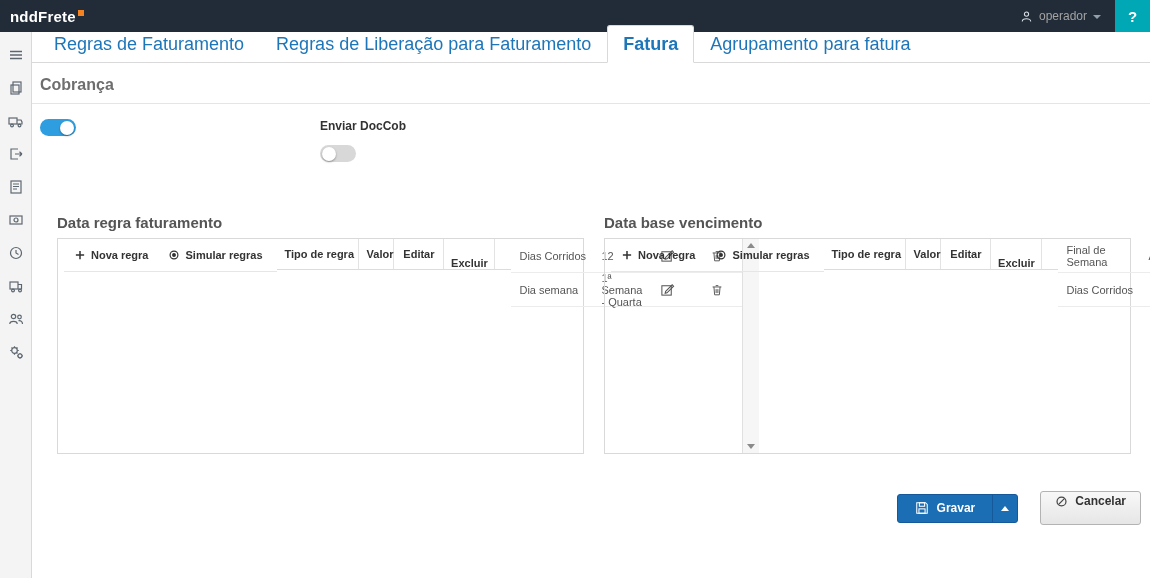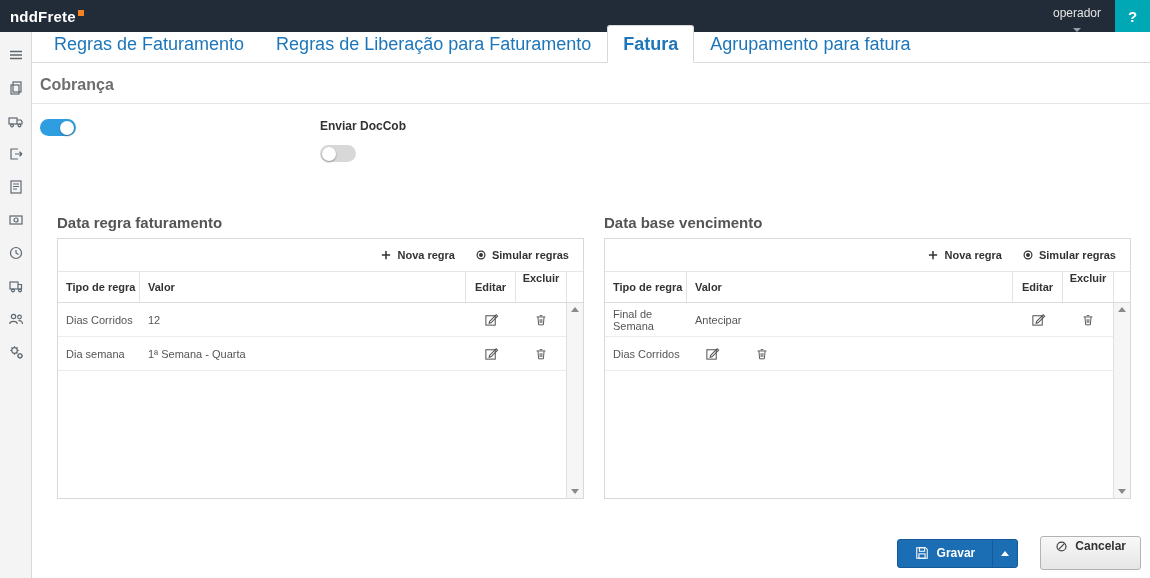--- a/index.html
+++ b/index.html
@@ -4,21 +4,21 @@
 <style>
   * { margin:0; padding:0; box-sizing:border-box; }
   html,body { width:1150px; height:578px; overflow:hidden; }
   body { font-family:"Liberation Sans", sans-serif; background:#fff; }
 
   
   .topbar { height:32px; background:#212c38; display:flex; align-items:center; color:#fff; }
   .brand { font-size:15px; font-weight:bold; padding-left:10px; display:flex; align-items:flex-start; cursor:default; letter-spacing:.2px; }
   .brand-sq { width:6px; height:6px; background:#f58220; margin-left:2px; margin-top:2px; }
   .topbar-right { margin-left:auto; display:flex; align-items:center; height:100%; }
-  .user-menu { display:flex; align-items:center; gap:6px; color:#e5e5e5; font-size:12px; padding:0 14px; cursor:pointer; height:100%;flex-direction:column; }
+  .user-menu { display:flex; align-items:center; gap:6px; color:#a3a3a3; font-size:12px; padding:0 14px; cursor:pointer; height:100%; }
   .chev-down { width:0; height:0; border-left:4px solid transparent; border-right:4px solid transparent; border-top:4px solid #93a0ab; margin-top:2px; }
   .help-btn { width:35px; height:32px; background:#00a8b6; color:#fff; font-weight:bold; font-size:15px; display:flex; align-items:center; justify-content:center; cursor:pointer; }
 
   
   .layout { display:flex; height:546px; }
   .sidebar { width:32px; background:#f4f4f4; border-right:1px solid #d9d9d9; display:flex; flex-direction:column; align-items:center; padding-top:6px; flex-shrink:0; }
   .side-icon { width:32px; height:33px; display:flex; align-items:center; justify-content:center; cursor:pointer; }
   .side-icon svg { stroke:#5d6770; fill:none; stroke-width:1.2; }
   .main { flex:1; display:flex; flex-direction:column; min-width:0; background:#fff; }
 
@@ -39,26 +39,26 @@
   .switch.on { background:#2f9ee0; }
   .switch.off { background:#d8d8d8; }
   .knob { position:absolute; top:1.5px; width:14px; height:14px; border-radius:50%; background:#fff; box-shadow:0 1px 2px rgba(0,0,0,.35); }
   .switch.on .knob { left:20px; }
   .switch.off .knob { left:2px; }
 
   
   .panels { display:flex; gap:20px; padding:52px 19px 0 25px; }
   .panel { flex:1; min-width:0; }
   .panel-title { font-size:15px; font-weight:bold; color:#555; margin-bottom:7px; }
-  .panel-box { border:1px solid #d9d9d9; height:261px; display:flex; flex-direction:column; }
+  .panel-box { border:1px solid #d9d9d9; height:216px; display:flex; flex-direction:row;padding-left:6px; }
   .panel-toolbar { display:flex; justify-content:flex-end; align-items:center; height:33px; border-bottom:1px solid #e6e6e6; padding-right:4px; flex-shrink:0; }
   .tool-btn { display:flex; align-items:center; gap:5px; font-size:11px; font-weight:bold; color:#333; padding:0 10px; height:100%; cursor:pointer; }
   .tool-btn svg { stroke:#333; fill:none; }
 
-  .table-head { display:flex; height:31px; align-items:flex-start; border-bottom:1px solid #dcdcdc; font-size:11px; font-weight:bold; color:#333; flex-shrink:0; }
+  .table-head { display:flex; height:31px; align-items:flex-end; border-bottom:1px solid #dcdcdc; font-size:11px; font-weight:bold; color:#333; flex-shrink:0; }
   .col-type { width:82px; padding-left:8px; }
   .col-value { flex:1; padding-left:8px; min-width:0; }
   .col-edit, .col-del { width:50px; text-align:center; display:flex; align-items:center; justify-content:center; }
   .table-head .col-type, .table-head .col-value, .table-head .col-edit { border-right:1px solid #e3e3e3; height:100%; display:flex; align-items:center; }
   .table-head .col-edit { justify-content:center; }
   .table-head .col-sb { width:17px; border-left:1px solid #e3e3e3; height:100%; }
 
   .table-body { flex:1; display:flex; min-height:0; }
   .rows { flex:1; min-width:0; }
   .trow { display:flex; align-items:center; height:34px; border-bottom:1px solid #ececec; font-size:11px; color:#555; }

